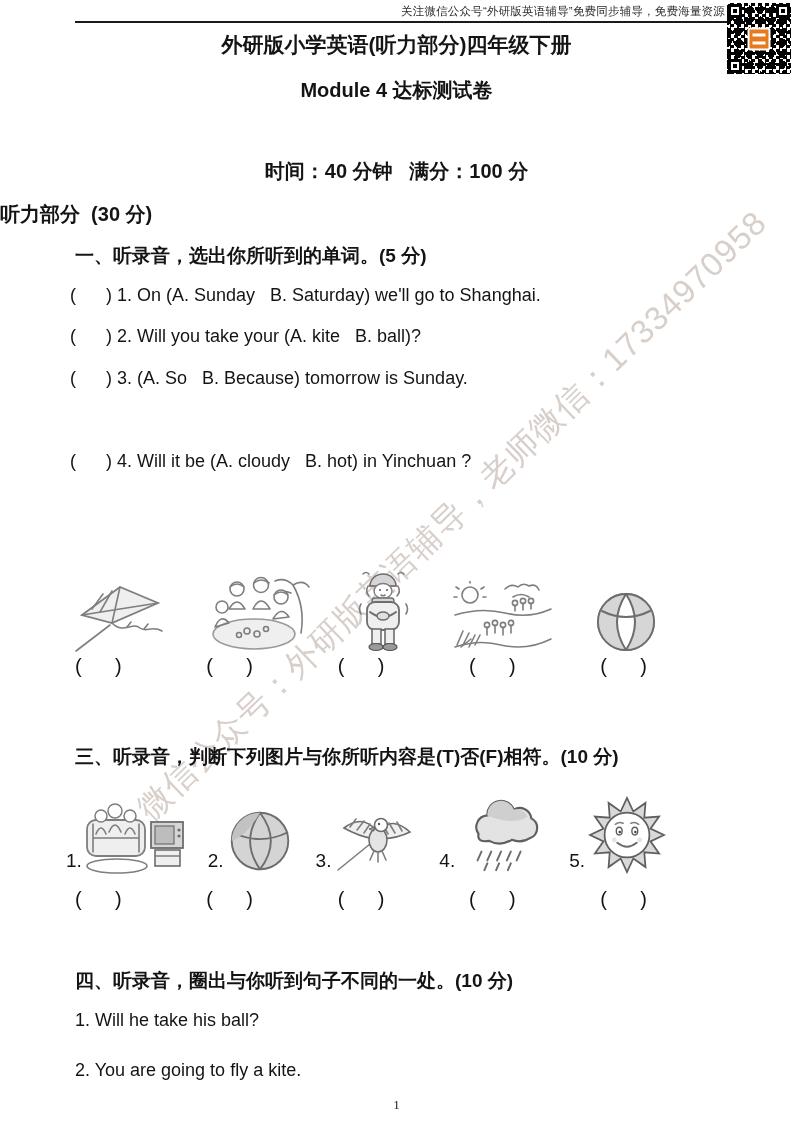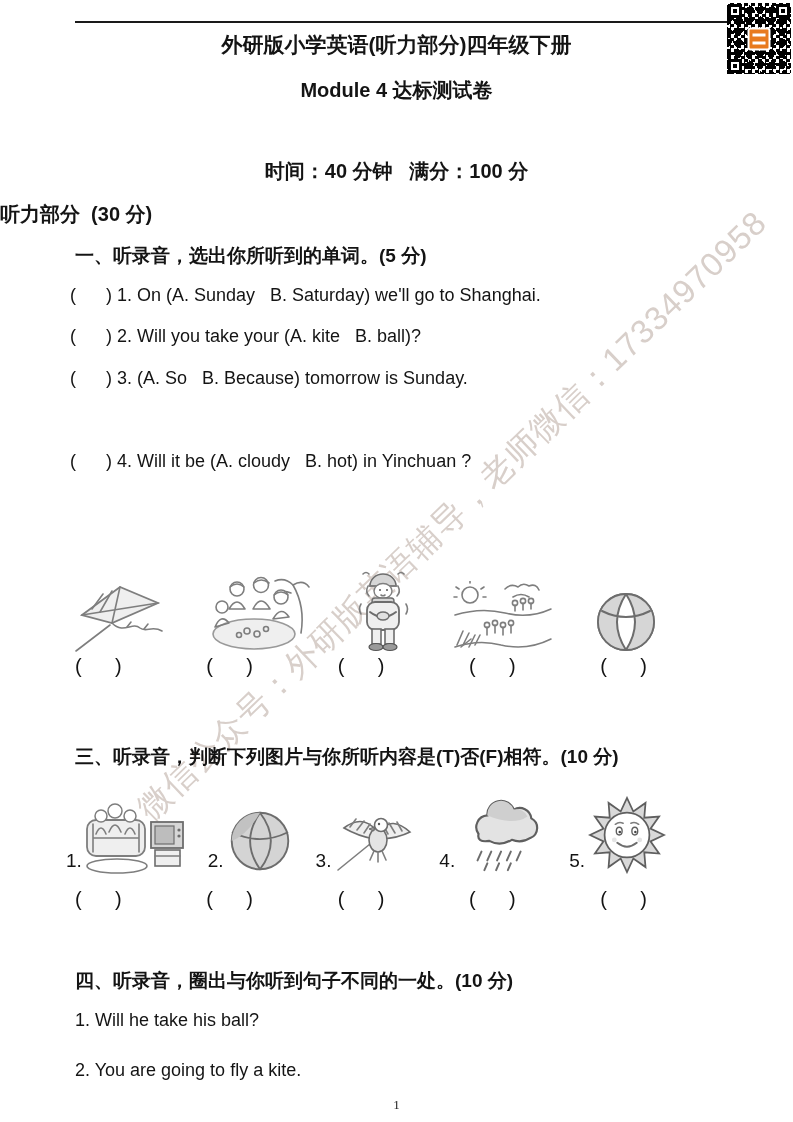--- a/index.html
+++ b/index.html
@@ -55,20 +55,21 @@
   .page-num{top:1097px;left:0;width:100%;text-align:center;
     font-size:13px;font-family:"Liberation Serif","DejaVu Serif",serif;color:#222;}
 </style>
 </head>
 <body>
 
 <div class="page">
 
   <div class="abs watermark">微信公众号：外研版英语辅导，老师微信：17334970958</div>
 
+  <div class="abs promo fg">关注微信公众号“外研版英语辅导”免费同步辅导，免费海量资源</div>
   <div class="abs rule fg"></div>
   <div class="abs qr fg">
     <div class="qr-noise"></div>
     <div class="qr-finder qr-tl"></div>
     <div class="qr-finder qr-tr"></div>
     <div class="qr-finder qr-bl"></div>
     <div class="qr-logo"></div>
   </div>
 
   <div class="abs title fg">外研版小学英语(听力部分)四年级下册</div>

